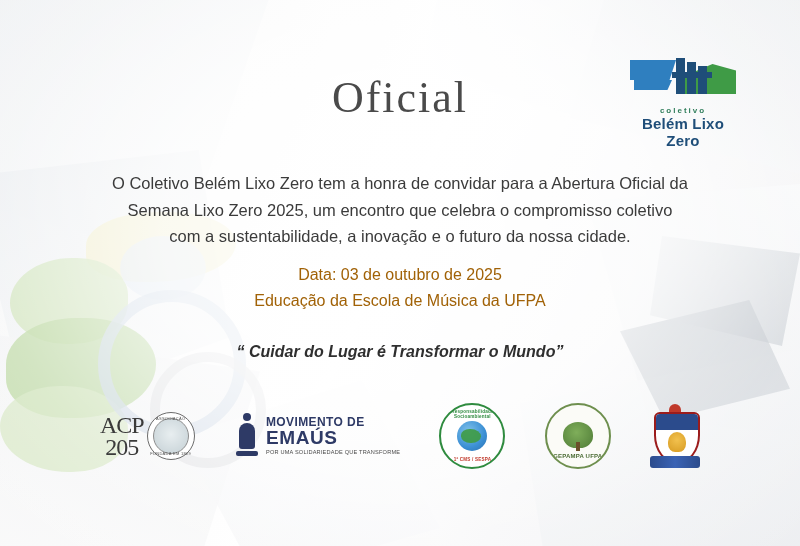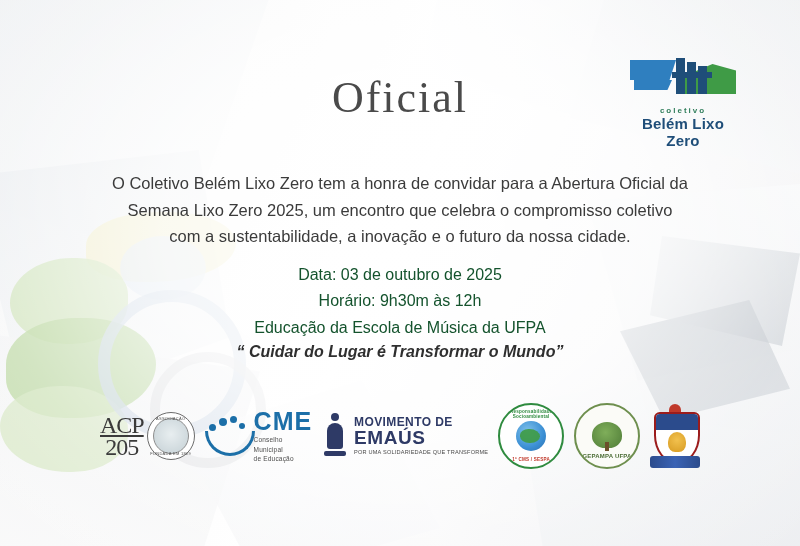--- a/index.html
+++ b/index.html
@@ -257,21 +257,21 @@
     line-height: 1.62;
     color: #3b3b3b;
   }
   .details {
     position: absolute;
     left: 0; right: 0;
     top: 262px;
     text-align: center;
     font-size: 16px;
     line-height: 1.65;
-    color: #14532d;
+    color: #a16207;
   }
   .slogan {
     position: absolute;
     left: 0; right: 0;
     top: 343px;
     text-align: center;
     font-size: 16px;
     font-style: italic;
     font-weight: 700;
     color: #2f2f2f;
@@ -300,21 +300,21 @@
     display: flex;
     align-items: center;
     gap: 3px;
   }
   .acp-text {
     font-family: "Liberation Serif", serif;
     color: #3a3a3a;
     line-height: .92;
     text-align: center;
   }
-  .acp-text .acp-1 { font-size: 24px; letter-spacing: -1px; text-decoration: underline; }
+  .acp-text .acp-1 { font-size: 24px; letter-spacing: -1px; }
   .acp-text .acp-2 { font-size: 24px; letter-spacing: -1px; }
   .acp-seal {
     width: 46px; height: 46px;
     border: 1.6px solid #6c6c6c;
     border-radius: 50%;
     display: flex;
     align-items: center;
     justify-content: center;
     position: relative;
     background: #fff;
@@ -570,21 +570,20 @@
       <div class="cblz-coletivo">coletivo</div>
       <div class="cblz-name">Belém Lixo Zero</div>
     </div>
 
     <div class="title">Oficial</div>
 
     <div class="para">O Coletivo Belém Lixo Zero tem a honra de convidar para a Abertura Oficial da Semana Lixo Zero 2025, um encontro que celebra o compromisso coletivo com a sustentabilidade, a inovação e o futuro da nossa cidade.</div>
 
     <div class="details">
       <div>Data: 03 de outubro de 2025</div>
-      <div>Horário: 9h30m às 12h</div>
       <div>Educação da Escola de Música da UFPA</div>
     </div>
 
     <div class="slogan">“ Cuidar do Lugar é Transformar o Mundo”</div>
 
     <div class="partners">
 
       <div class="partner">
         <div class="acp">
           <div class="acp-text">
@@ -592,37 +591,20 @@
             <div class="acp-2">205</div>
           </div>
           <div class="acp-seal">
             <div class="seal-top">ASSOCIAÇÃO</div>
             <div class="inner"></div>
             <div class="seal-bot">FUNDADA EM 1829</div>
           </div>
         </div>
       </div>
 
-      <div class="partner">
-        <div class="cme">
-          <div class="cme-mark">
-            <i style="left:4px;  top:8px;  width:7px; height:7px;"></i>
-            <i style="left:14px; top:2px;  width:8px; height:8px;"></i>
-            <i style="left:25px; top:0px;  width:7px; height:7px;"></i>
-            <i style="left:34px; top:7px;  width:6px; height:6px;"></i>
-            <div class="cme-arc"></div>
-          </div>
-          <div class="cme-words">
-            <div class="cme-big">CME</div>
-            <div class="cme-sub">Conselho</div>
-            <div class="cme-sub">Municipal</div>
-            <div class="cme-sub">de Educação</div>
-          </div>
-        </div>
-      </div>
 
       <div class="partner">
         <div class="emaus">
           <div class="emaus-mark">
             <span class="fig" style="left:9px; top:0px;  width:8px;  height:8px; border-radius:50%;"></span>
             <span class="fig" style="left:5px; top:10px; width:16px; height:26px; border-radius:8px 8px 3px 3px;"></span>
             <span class="fig" style="left:2px; top:38px; width:22px; height:5px; border-radius:2px;"></span>
           </div>
           <div class="emaus-words">
             <div class="emaus-1">MOVIMENTO DE</div>

